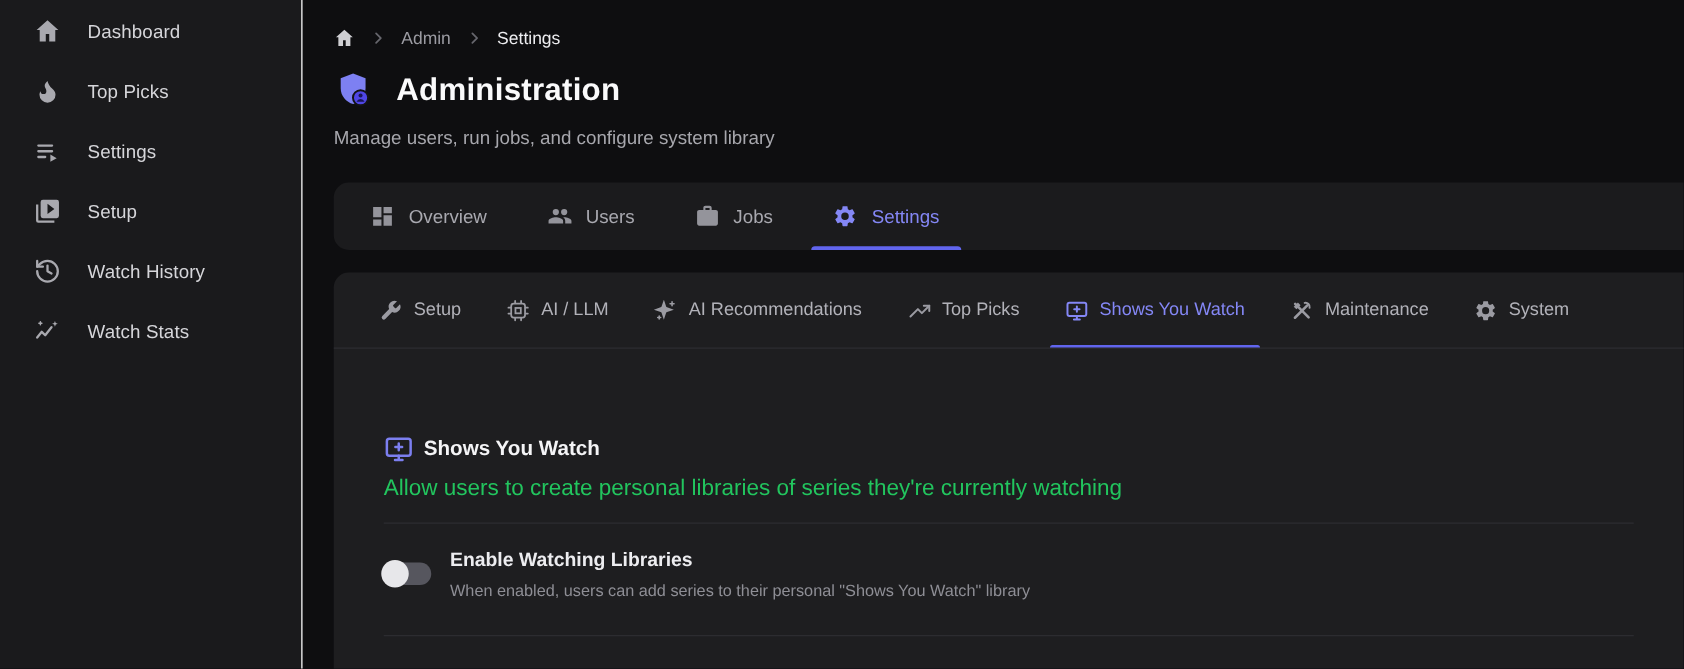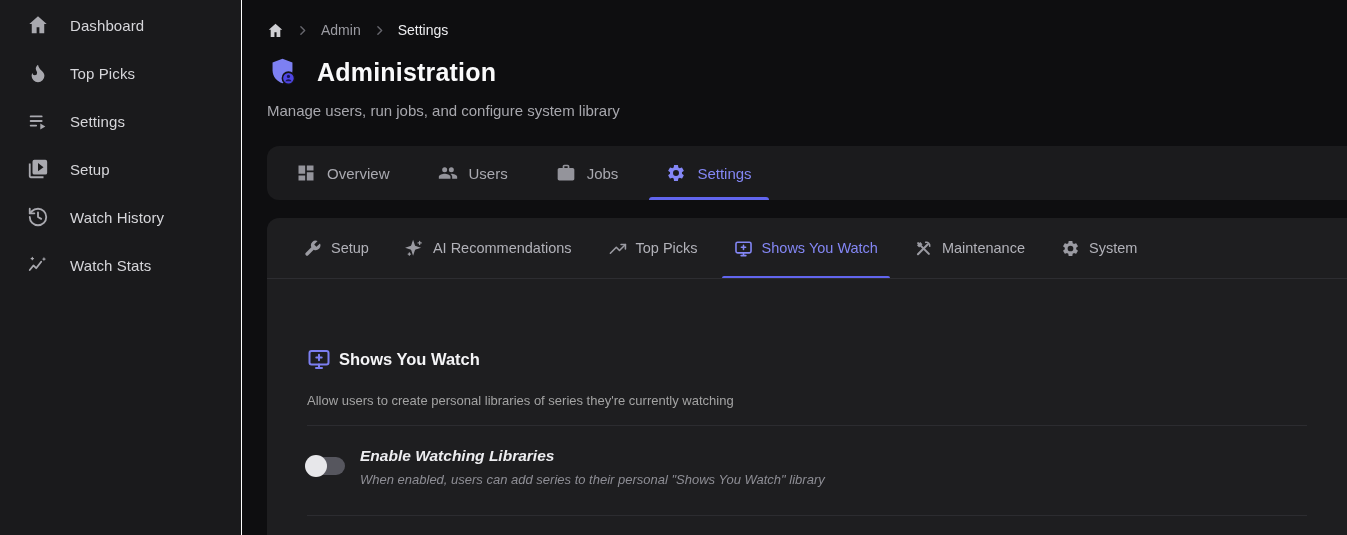--- a/index.html
+++ b/index.html
@@ -75,32 +75,32 @@
   .subtab.active svg { color:#8487f5; }
   .subtab.active::after {
     content:""; position:absolute; left:0; right:0; bottom:0; height:2.5px;
     background:#6165ee; border-radius:2px 2px 0 0;
   }
   
   .panel { padding:68px 40px 0 40px; }
   .section-head { display:flex; align-items:center; gap:8px; }
   .section-head svg { width:24px; height:24px; color:#7c7ff0; }
   .section-title { font-size:16.5px; font-weight:700; color:#f4f4f6; }
-  .section-desc { margin-top:22px; font-size:13px; color:#a3a3a3; }
+  .section-desc { margin-top:9px; font-size:18px; color:#22c55e; }
   .divider { margin-top:17px; border-top:1px solid #2c2c30; }
   .toggle-row { margin-top:21px; display:flex; align-items:flex-start; }
   .switch {
     position:relative; width:38px; height:18px; margin-top:10px;
     background:#56565e; border-radius:10px; cursor:pointer; flex:none;
   }
   .switch .knob {
     position:absolute; top:-2px; left:-2px; width:22px; height:22px;
     border-radius:50%; background:#e7e7ea;
   }
-  .toggle-text { margin-left:15px;font-style:italic; }
+  .toggle-text { margin-left:15px; }
   .toggle-label { font-size:15.5px; font-weight:600; color:#ededf0; }
   .toggle-desc { margin-top:7px; font-size:13px; color:#8e8e95; }
   .divider2 { margin-top:28px; border-top:1px solid #2c2c30; }
 </style>
 </head>
 <body>
 
 <nav class="sidebar">
   <div class="side-item">
     <svg viewBox="0 0 24 24" fill="currentColor">
@@ -208,20 +208,28 @@
 
   <div class="card">
     <div class="subtabs">
       <div class="subtab">
         <svg viewBox="0 0 24 24" fill="currentColor">
             <path d="M14.7 6.3a1 1 0 0 0 0 1.4l1.6 1.6a1 1 0 0 0 1.4 0l3.77-3.77a6 6 0 0 1-7.94 7.94l-6.91 6.91a2.12 2.12 0 0 1-3-3l6.91-6.91a6 6 0 0 1 7.94-7.94l-3.76 3.76z"></path>
           </svg>
         <span>Setup</span>
       </div>
       <div class="subtab">
+        <svg viewBox="0 0 24 24" fill="none" stroke="currentColor" stroke-width="1.8" stroke-linecap="round">
+            <rect x="5" y="5" width="14" height="14" rx="2.5"></rect>
+            <rect x="9.3" y="9.3" width="5.4" height="5.4"></rect>
+            <path d="M9 2.2v2.3M15 2.2v2.3M9 19.5v2.3M15 19.5v2.3M2.2 9h2.3M2.2 15h2.3M19.5 9h2.3M19.5 15h2.3"></path>
+          </svg>
+        <span>AI / LLM</span>
+      </div>
+      <div class="subtab">
         <svg viewBox="0 0 24 24" fill="currentColor" stroke="currentColor" stroke-width="1.6" stroke-linecap="round">
             <path d="M10.2 3.4l1.55 4.6a2.3 2.3 0 0 0 1.45 1.45l4.6 1.55-4.6 1.55a2.3 2.3 0 0 0-1.45 1.45l-1.55 4.6-1.55-4.6a2.3 2.3 0 0 0-1.45-1.45L2.6 11l4.6-1.55A2.3 2.3 0 0 0 8.65 8z"></path>
             <path d="M18.5 3v4M20.5 5h-4" fill="none"></path>
             <path d="M5.5 17.5v3M7 19H4" fill="none"></path>
           </svg>
         <span>AI Recommendations</span>
       </div>
       <div class="subtab">
         <svg viewBox="0 0 24 24" fill="none" stroke="currentColor" stroke-width="2" stroke-linecap="round" stroke-linejoin="round">
             <path d="M22 7l-7.5 7.5-4-4L3 18"></path>

